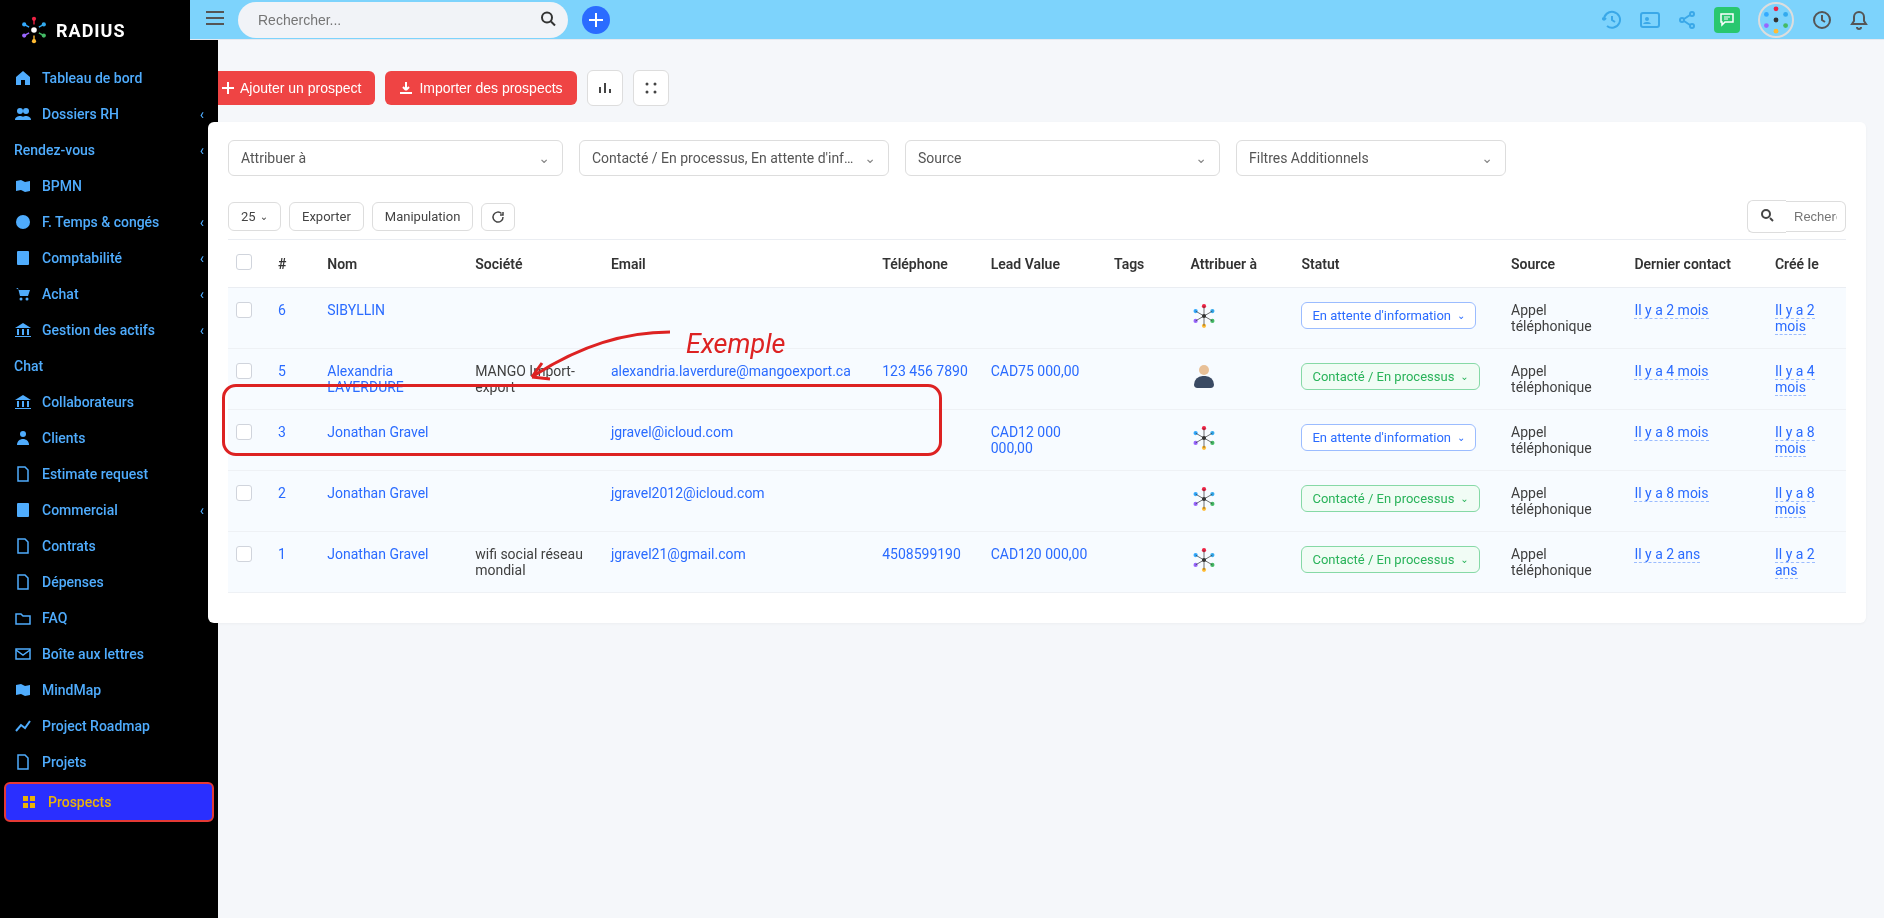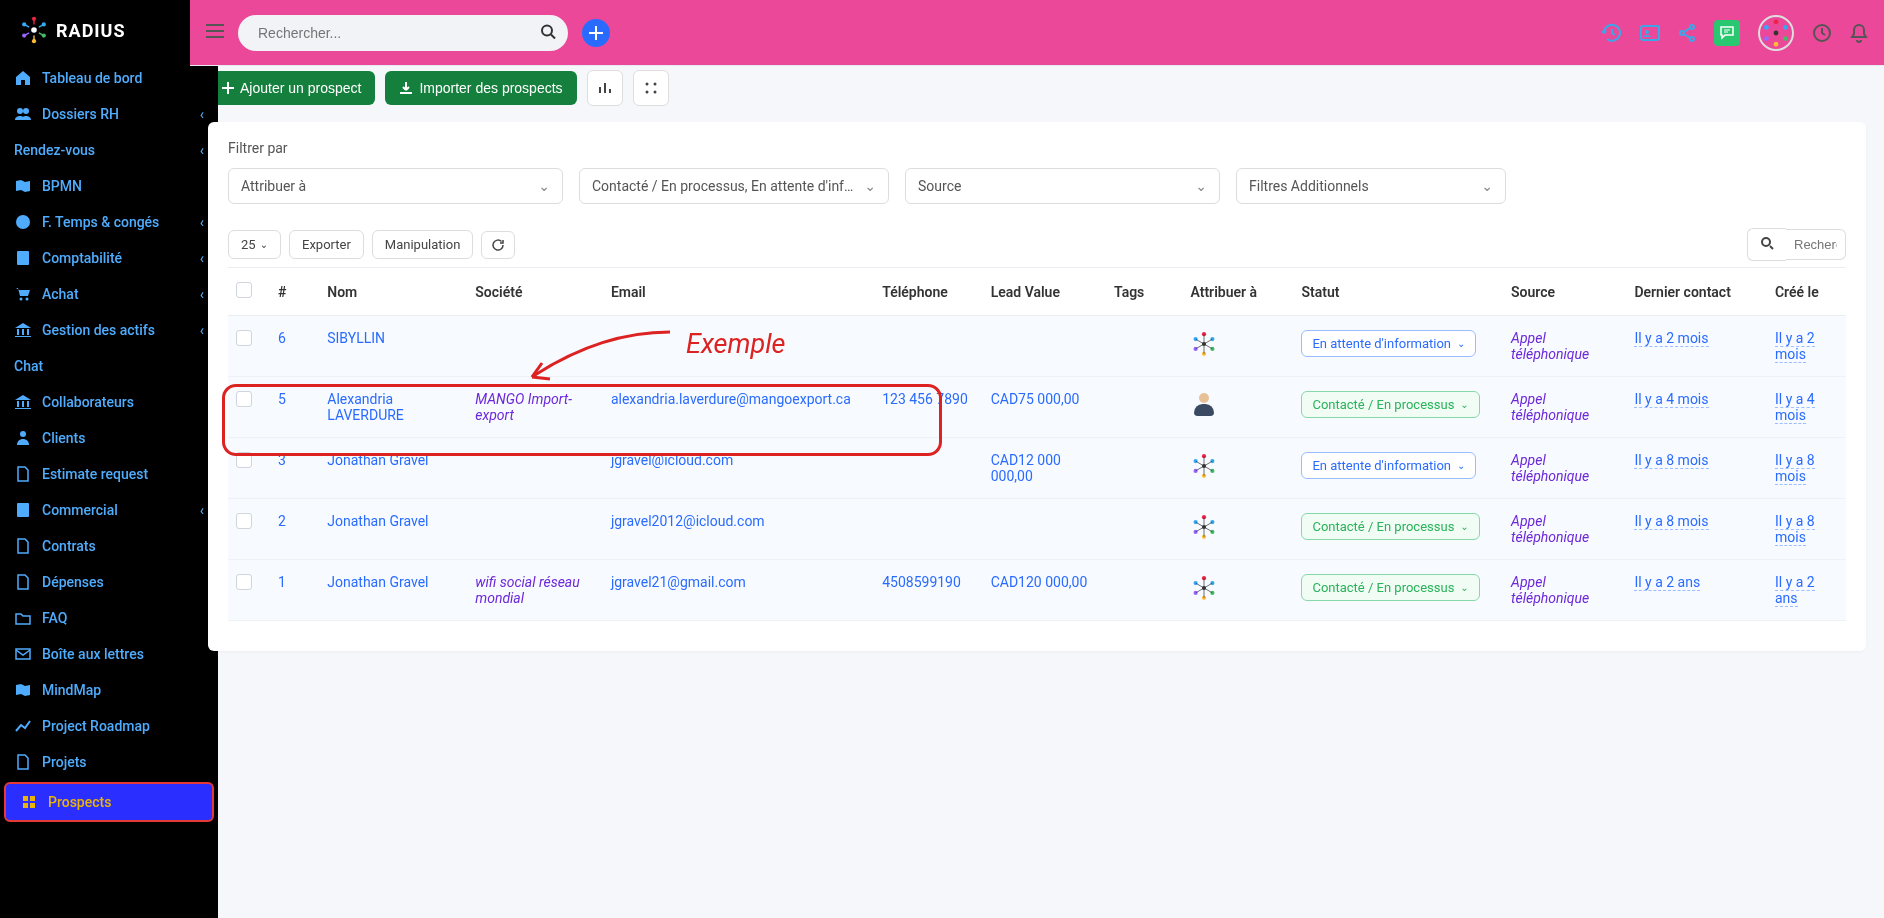--- a/index.html
+++ b/index.html
@@ -8,37 +8,37 @@
 
 .sidebar { position: fixed; left: 0; top: 0; width: 218px; height: 100%; background: #000; color: #4facfd; overflow-y: auto; }
 .logo { display: flex; align-items: center; gap: 8px; padding: 16px 20px; color: #fff; font-weight: 700; font-size: 18px; letter-spacing: 1px; }
 .logo-icon { width: 28px; height: 28px; }
 .side-item { display: flex; align-items: center; padding: 10px 14px; color: #4facfd; font-size: 14px; font-weight: 500; cursor: pointer; position: relative; }
 .side-item.active { background: #2a2fff; color: #eab308; border: 2px solid #e53935; border-radius: 6px; margin: 2px 4px; }
 .side-item .si-icon { width: 18px; margin-right: 10px; display: inline-flex; justify-content: center; }
 .side-item .chev { margin-left: auto; }
 
 
-.topbar { position: fixed; left: 190px; right: 0; top: 0; height: 66px; background: #ec4899; border-bottom: 1px solid #e6e9ef; display: flex; align-items: center; padding: 0 16px; gap: 14px; z-index: 5;}
+.topbar { position: fixed; left: 190px; right: 0; top: 0; height: 40px; background: #7dd3fc; border-bottom: 1px solid #e6e9ef; display: flex; align-items: center; padding: 0 16px; gap: 14px; z-index: 5;}
 .hamb { color: #666; cursor: pointer; }
 .search-wrap { position: relative; width: 330px; }
 .search-input { width:100%; background: #f1f3f7; border: none; border-radius: 18px; padding: 10px 40px 10px 20px; font-size: 14px; color: #666; }
 .search-btn { position:absolute; right:12px; top:50%; transform:translateY(-50%); color:#555; cursor:pointer;}
 .add-circle { width: 28px; height: 28px; background: #2a6bff; border-radius: 50%; display: flex; align-items: center; justify-content: center; color: #fff; font-size: 18px; cursor: pointer; }
 .topbar-right { margin-left: auto; display: flex; align-items: center; gap: 18px; }
 .tb-icon { color: #3aa8e8; cursor: pointer; display:inline-flex; }
 .tb-icon.speech { background:#29c76f; width:26px; height:26px; border-radius:4px; display:flex; align-items:center; justify-content:center; color:#fff;}
 .avatar-circ { width:36px; height:36px; border:2px solid #ddd; border-radius:50%; display:flex; align-items:center; justify-content:center;}
 .tb-icon.mono { color:#555; }
 
 
 .main { margin-left: 190px; padding: 70px 18px 20px 18px; }
 
 .toolbar-row { display:flex; gap:10px; align-items:center; margin-bottom: 16px;}
-.btn-primary { background:#15803d; color:#fff; border:none; border-radius:6px; padding:9px 14px; font-size:14px; display:flex; align-items:center; gap:6px; cursor:pointer;}
+.btn-primary { background:#ef4444; color:#fff; border:none; border-radius:6px; padding:9px 14px; font-size:14px; display:flex; align-items:center; gap:6px; cursor:pointer;}
 .btn-icon-square { width:36px; height:36px; border:1px solid #ddd; background:#fff; border-radius:6px; display:flex; align-items:center; justify-content:center; cursor:pointer; color:#444;}
 
 .panel { background:#fff; border-radius:6px; box-shadow: 0 1px 3px rgba(0,0,0,0.04); padding: 18px 20px 30px; }
 
 .filter-label { color:#555; font-size:14px; margin-bottom:12px;}
 .filter-row { display:flex; gap:16px; margin-bottom: 24px;}
 .filter-select { border:1px solid #ddd; border-radius:6px; padding:9px 12px; font-size:14px; color:#555; background:#fff; display:flex; align-items:center; justify-content:space-between; cursor:pointer;}
 .filter-select .caret { margin-left:8px; color:#888;}
 .fsw-1{width:335px;} .fsw-2{width:310px;} .fsw-3{width:315px;} .fsw-4{width:270px;}
 
@@ -51,21 +51,21 @@
 
 
 table.grid { width:100%; border-collapse:collapse; margin-top:6px; table-layout:fixed;}
 table.grid th { text-align:left; font-weight:600; color:#333; padding:14px 8px; border-top:1px solid #eaedf2; border-bottom:1px solid #eaedf2; font-size:14px; background:#fff;}
 table.grid td { padding:14px 8px; border-bottom:1px solid #eef1f5; vertical-align:top; font-size:14px;}
 table.grid tbody tr { background:#f7fbff;}
 .chkcell { width:30px; }
 .chk { width:16px; height:16px; border:1px solid #d0d4dc; border-radius:3px; background:#fff; display:inline-block;}
 .link { color:#2a6bff; cursor:pointer;}
 .linkd { color:#2a6bff; cursor:pointer; border-bottom:1px dashed #9bbcff;}
-.muted { color:#6d28d9;font-style:italic;}
+.muted { color:#404040;}
 
 .badge { display:inline-flex; align-items:center; gap:6px; border:1px solid; border-radius:6px; padding:5px 10px; font-size:13px; cursor:pointer; white-space:nowrap;}
 .badge.wait { color:#2a6bff; border-color:#9bbcff; background:#fff;}
 .badge.proc { color:#29b35a; border-color:#86d9a6; background:#f1fcf5;}
 .badge .bcaret{ font-size:10px;}
 
 .paging { display:flex; justify-content:space-between; align-items:center; margin-top:28px;}
 .pager { display:flex; gap:0; }
 .pgbtn { border:1px solid #ddd; padding:8px 14px; font-size:14px; color:#555; background:#fff; cursor:pointer;}
 .pgbtn.cur { background:#3b67ff; color:#fff; border-color:#3b67ff;}
@@ -389,21 +389,20 @@
           <circle cx="2" cy="2" r="1.5" fill="#444"></circle>
           <circle cx="2" cy="10" r="1.5" fill="#444"></circle>
           <circle cx="10" cy="2" r="1.5" fill="#444"></circle>
           <circle cx="10" cy="10" r="1.5" fill="#444"></circle>
         </svg>
       </div>
   </div>
 
   <div class="panel panel-rel">
 
-    <div class="filter-label">Filtrer par</div>
     <div class="filter-row">
       <div class="filter-select fsw-1">
           <span>Attribuer à</span>
           <span class="caret">⌄</span>
         </div>
       <div class="filter-select fsw-2">
           <span style="white-space:nowrap; overflow:hidden; text-overflow:ellipsis;">Contacté / En processus, En attente d'information...</span>
           <span class="caret">⌄</span>
         </div>
       <div class="filter-select fsw-3">

